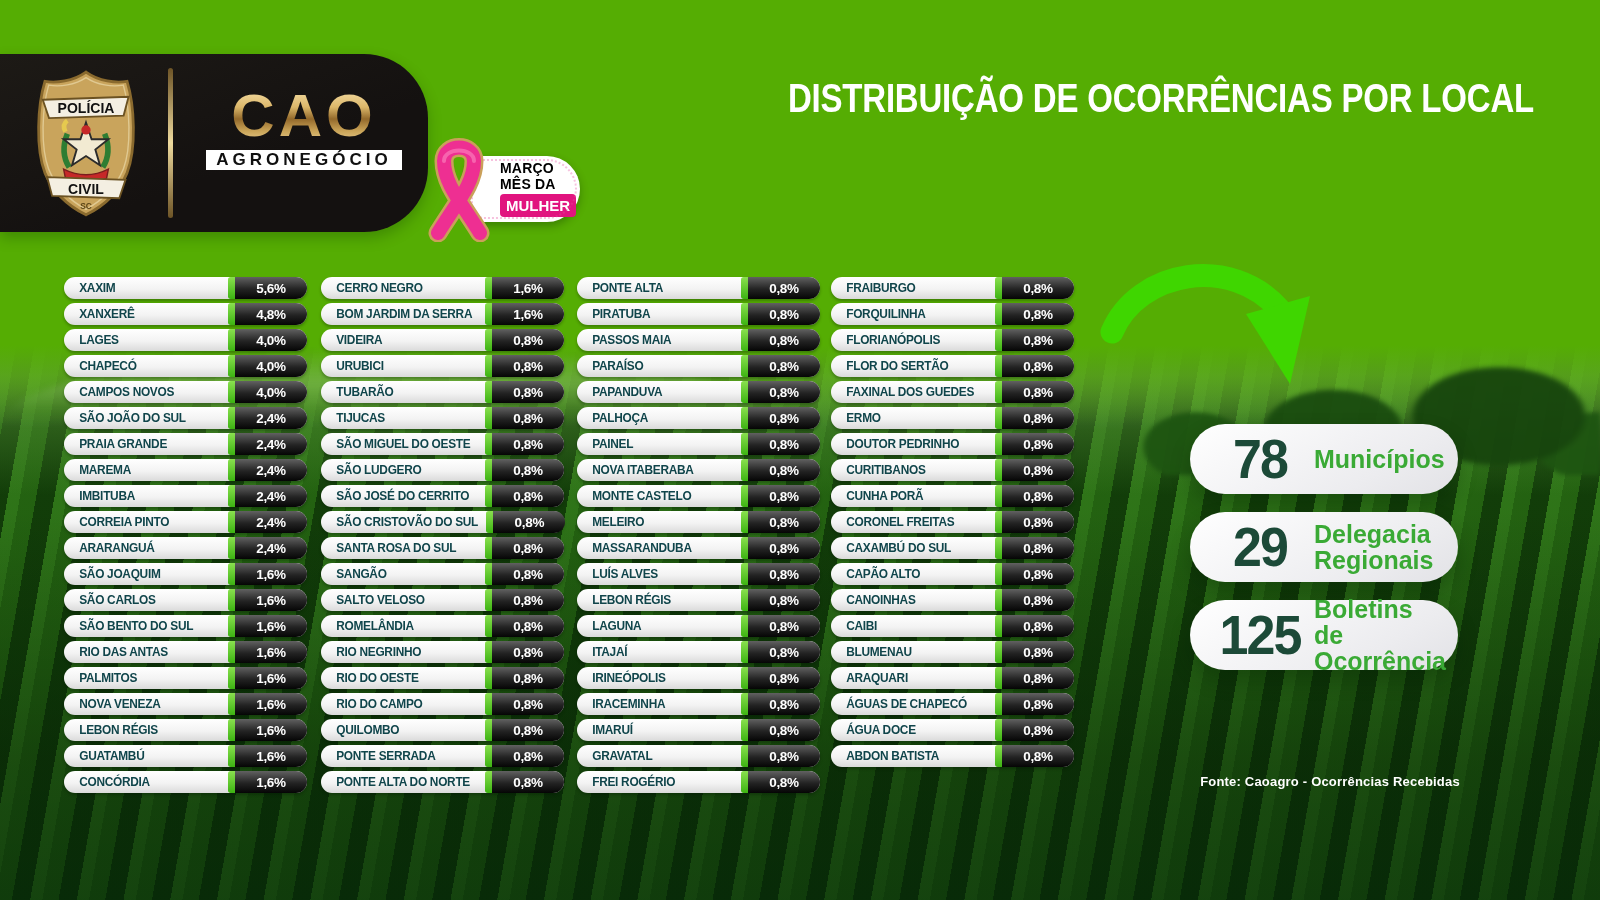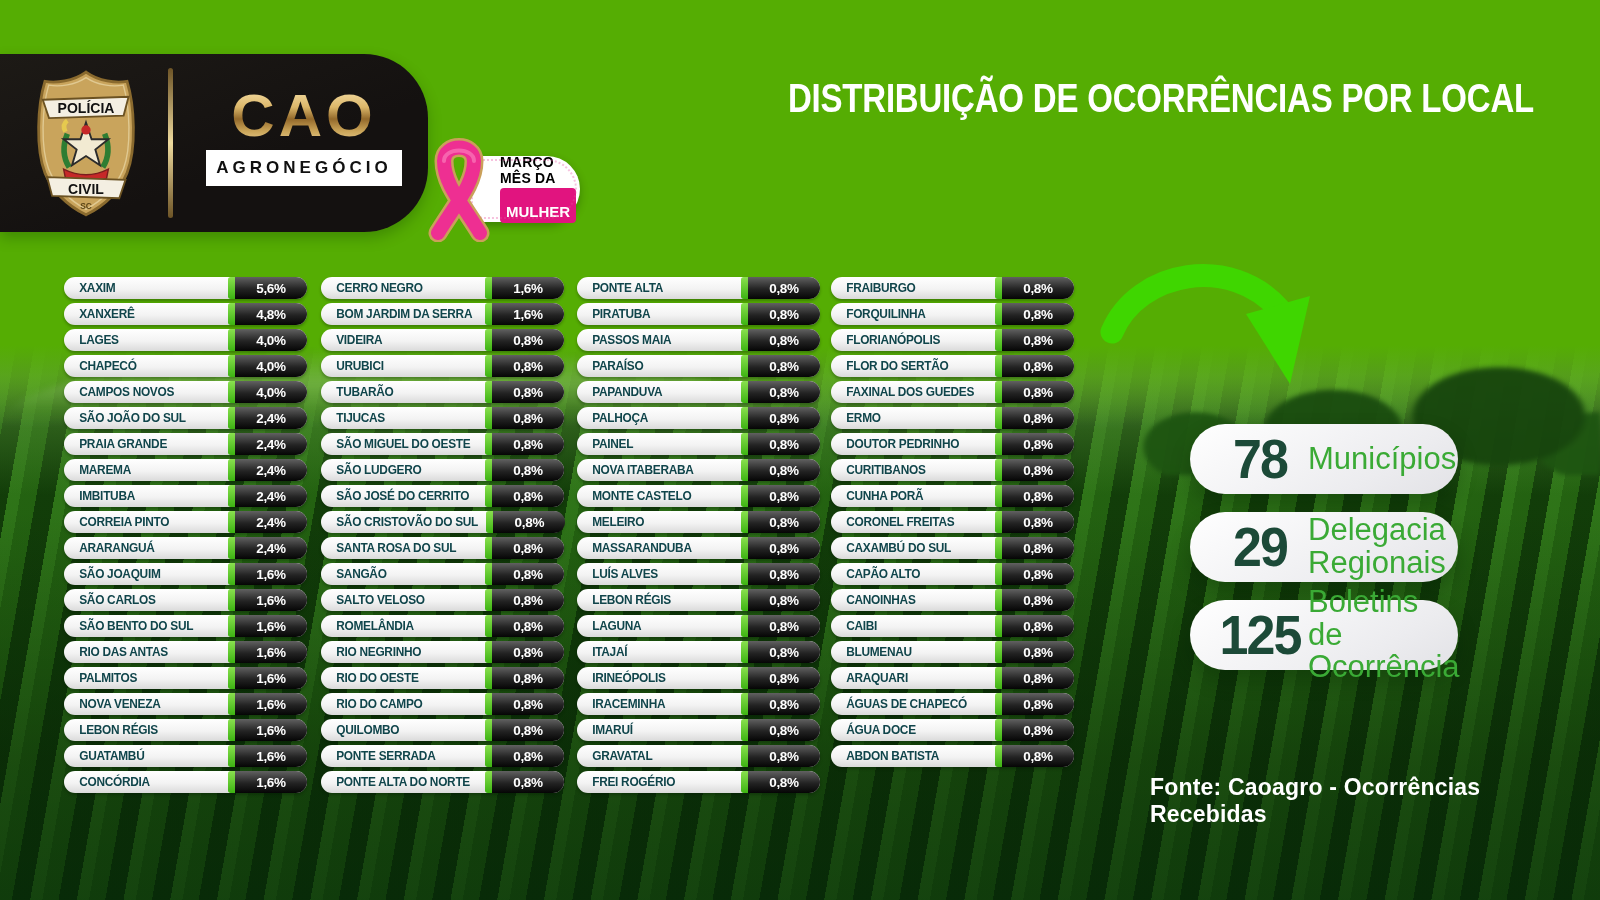--- a/index.html
+++ b/index.html
@@ -48,34 +48,34 @@
   }
   .logo-text{position:absolute;left:190px;top:32px;width:228px;text-align:center;}
   .gold-txt{
     font-weight:bold;line-height:1;letter-spacing:4px;
     background:linear-gradient(180deg,#f7e3ae 0%,#dcb76a 35%,#93692b 55%,#caa458 75%,#f0d79c 100%);
     -webkit-background-clip:text;background-clip:text;color:#d9b264;-webkit-text-fill-color:transparent;
   }
   .logo-cao{font-size:60px;}
   .logo-agro{
     display:inline-block;background:#fff;color:#101010;font-weight:bold;font-size:17px;
-    letter-spacing:4px;padding:8px 10px;margin:4px 0 5px 0;
+    letter-spacing:4px;padding:0 10px;margin:4px 0 5px 0;
   }
   .logo-pcsc{font-size:56px;}
   
   .ribbon-badge{position:absolute;left:422px;top:134px;width:170px;height:110px;z-index:4;}
   .ribbon-pill{
     position:absolute;left:46px;top:22px;width:112px;height:66px;background:#fff;
     border-radius:14px 33px 33px 14px;box-shadow:0 4px 8px rgba(0,30,0,.3);
     display:flex;flex-direction:column;justify-content:center;padding-left:32px;box-sizing:border-box;
   }
   .ribbon-pill::after{content:"";position:absolute;inset:3px;border:2px dotted rgba(230,80,160,.35);border-radius:12px 30px 30px 12px;pointer-events:none;}
   .rp-line{color:#000000;font-weight:bold;font-size:14px;line-height:1.1;letter-spacing:.2px;}
   .rp-chip{display:inline-block;background:#e1147f;color:#fff;font-weight:bold;font-size:15px;line-height:1.1;
-    padding:16px 6px 2px 6px;border-radius:4px;margin-top:2px;align-self:flex-start;text-align:right;}
+    padding:4px 6px 2px 6px;border-radius:4px;margin-top:2px;align-self:flex-start;text-align:right;}
   .ribbon-svg{position:absolute;left:0;top:0;width:74px;height:108px;}
   
   .title-block{position:absolute;right:66px;top:75px;width:830px;text-align:right;z-index:3;}
   .title-l1{display:inline-block;color:#fff;font-weight:bold;font-size:33px;letter-spacing:-.2px;
     transform:scaleY(1.22);transform-origin:top right;}
   .title-l2{display:inline-block;color:#141414;font-weight:bold;font-size:47px;letter-spacing:.5px;
     transform:scaleY(1.18);transform-origin:top right;margin-top:14px;}
   
   .table-area{position:absolute;left:64px;top:277px;width:1014px;height:530px;z-index:2;}
   .mun-col{position:absolute;top:0;width:243px;display:flex;flex-direction:column;gap:4px;}
@@ -103,25 +103,25 @@
   .stat-pill{
     background:linear-gradient(150deg,#ffffff,#ececef 70%,#e2e2e6);
     border-radius:36px;height:70px;margin-bottom:18px;
     display:flex;align-items:center;padding:0 22px;box-sizing:border-box;
     box-shadow:0 10px 20px rgba(0,30,0,.3);
   }
   .stat-value{
     font-size:52px;font-weight:bold;color:#1C4A38;letter-spacing:-2px;
     min-width:96px;text-align:center;transform:scaleY(1.08);
   }
-  .stat-label{font-size:31px;font-weight:normal;color:#3AAA35;line-height:1.05;width:132px;}
+  .stat-label{font-size:25px;font-weight:bold;color:#3AAA35;line-height:1.05;width:132px;margin-left:6px;}
   
   .footer-source{
-    position:absolute;left:1150px;top:774px;width:360px;z-index:2;
-    color:#fff;font-weight:bold;font-size:23px;letter-spacing:.2px;
+    position:absolute;left:1150px;top:774px;width:360px;text-align:center;z-index:2;
+    color:#fff;font-weight:bold;font-size:13px;letter-spacing:.2px;
   }
 </style>
 </head>
 <body>
 
 <div class="bg-photo"></div>
 <div class="hills"></div>
 <div class="treeline"></div>
 
 <div class="logo-panel">

